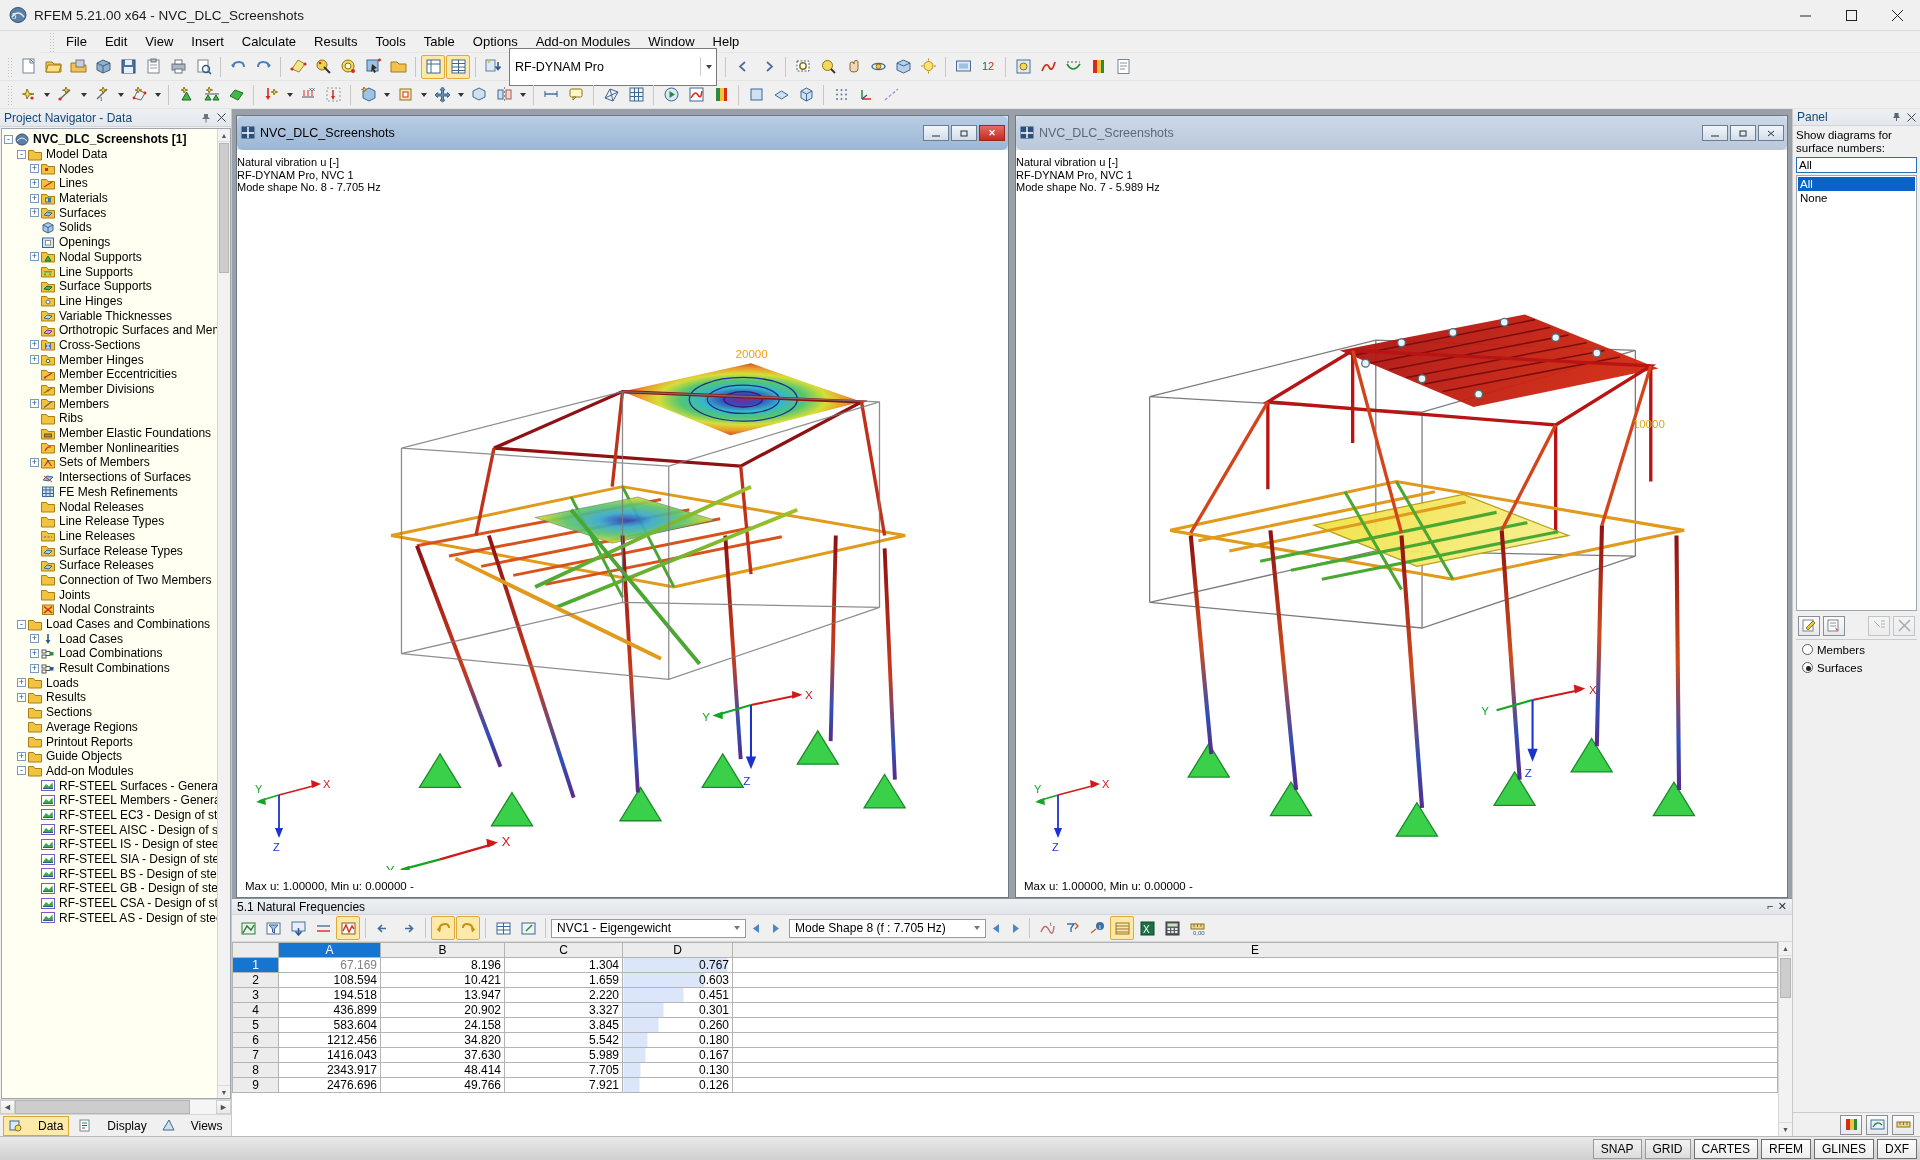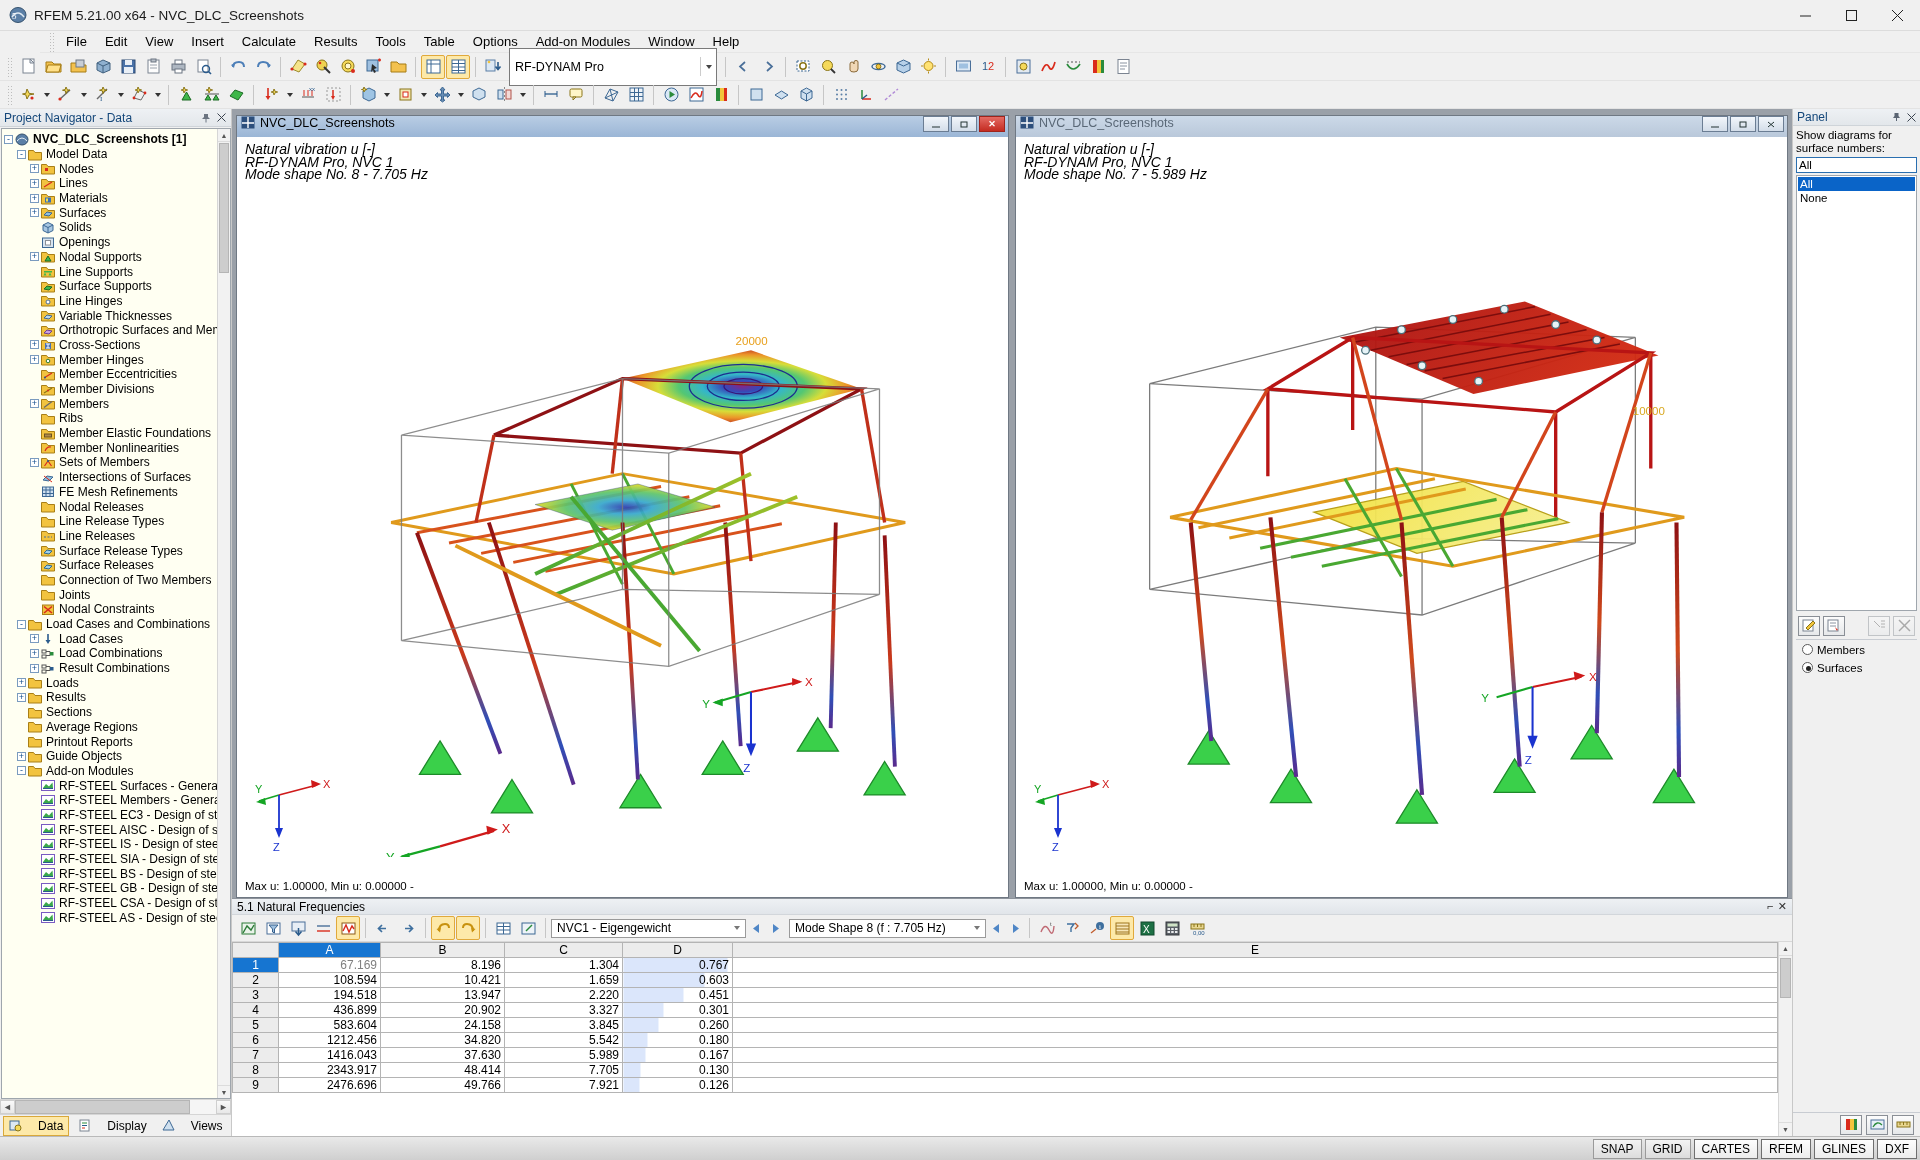--- a/index.html
+++ b/index.html
@@ -90,32 +90,33 @@
     border-top:1px solid #d5d5d5;
   }
   .navtab { display:flex; align-items:center; gap:16px; font-size:12px; padding:2px 5px; border:1px solid transparent; }
   .navtab.act { background:#fde9a9; border:1px solid #d9a83a; }
 
   
   .work { flex:1; display:flex; flex-direction:column; min-width:0; background:#abadb3; }
   .mdi { flex:1; display:flex; gap:6px; padding:6px 4px 0 4px; min-height:0; background:#9aa0a8; }
   .vwin { flex:1; display:flex; flex-direction:column; min-width:0; border:1px solid #6f7883; background:#d9e3f0; }
   .vwin-title {
-    height:21px; display:flex; padding-left:4px; font-size:12.5px;
+    height:34px; display:flex; align-items:center; padding-left:4px; font-size:12.5px;
     background:linear-gradient(#b9cde4,#9bb6d6);
+    border-radius:6px;
   }
   .vwin.inactive .vwin-title { background:linear-gradient(#ccd9e8,#b9c8da); color:#5a6877; }
   .vwin-title .vi { width:15px; height:14px; margin-right:4px; position:relative; }
   .vwbtns { margin-left:auto; display:flex; gap:2px; padding-right:3px; }
   .vwb { width:26px; height:16px; border:1px solid #6b7d93; background:linear-gradient(#f2f6fb,#d3dde9);
          display:flex; align-items:center; justify-content:center; font-size:9px; }
   .vwb.x { background:linear-gradient(#e46b63,#c42b21); border-color:#9e241c; color:#fff; font-weight:bold; }
   .vwin.inactive .vwb.x { background:linear-gradient(#f2f6fb,#d3dde9); border-color:#6b7d93; color:#333; font-weight:normal;}
   .canvas { flex:1; background:#fff; position:relative; overflow:hidden; }
-  .canvas-label { position:absolute; left:8px; top:6px; font-size:14px; line-height:12.5px; color:#000;font-style:italic; }
+  .canvas-label { position:absolute; left:0; top:6px; font-size:11px; line-height:12.5px; color:#000; }
   .canvas-foot { position:absolute; left:8px; bottom:5px; font-size:11.5px; color:#000; }
 
   
   .model { position:absolute; inset:0; }
 
   
   .panel { width:128px; flex:none; background:#f0f0f0; border-left:1px solid #c8c8c8;
            display:flex; flex-direction:column; }
   .panel-head { height:17px; display:flex; align-items:center; font-size:12px; padding-left:4px;
                 background:linear-gradient(#eef1f4,#e3e7eb); border-bottom:1px solid #cfd4d9; color:#14477a;}

